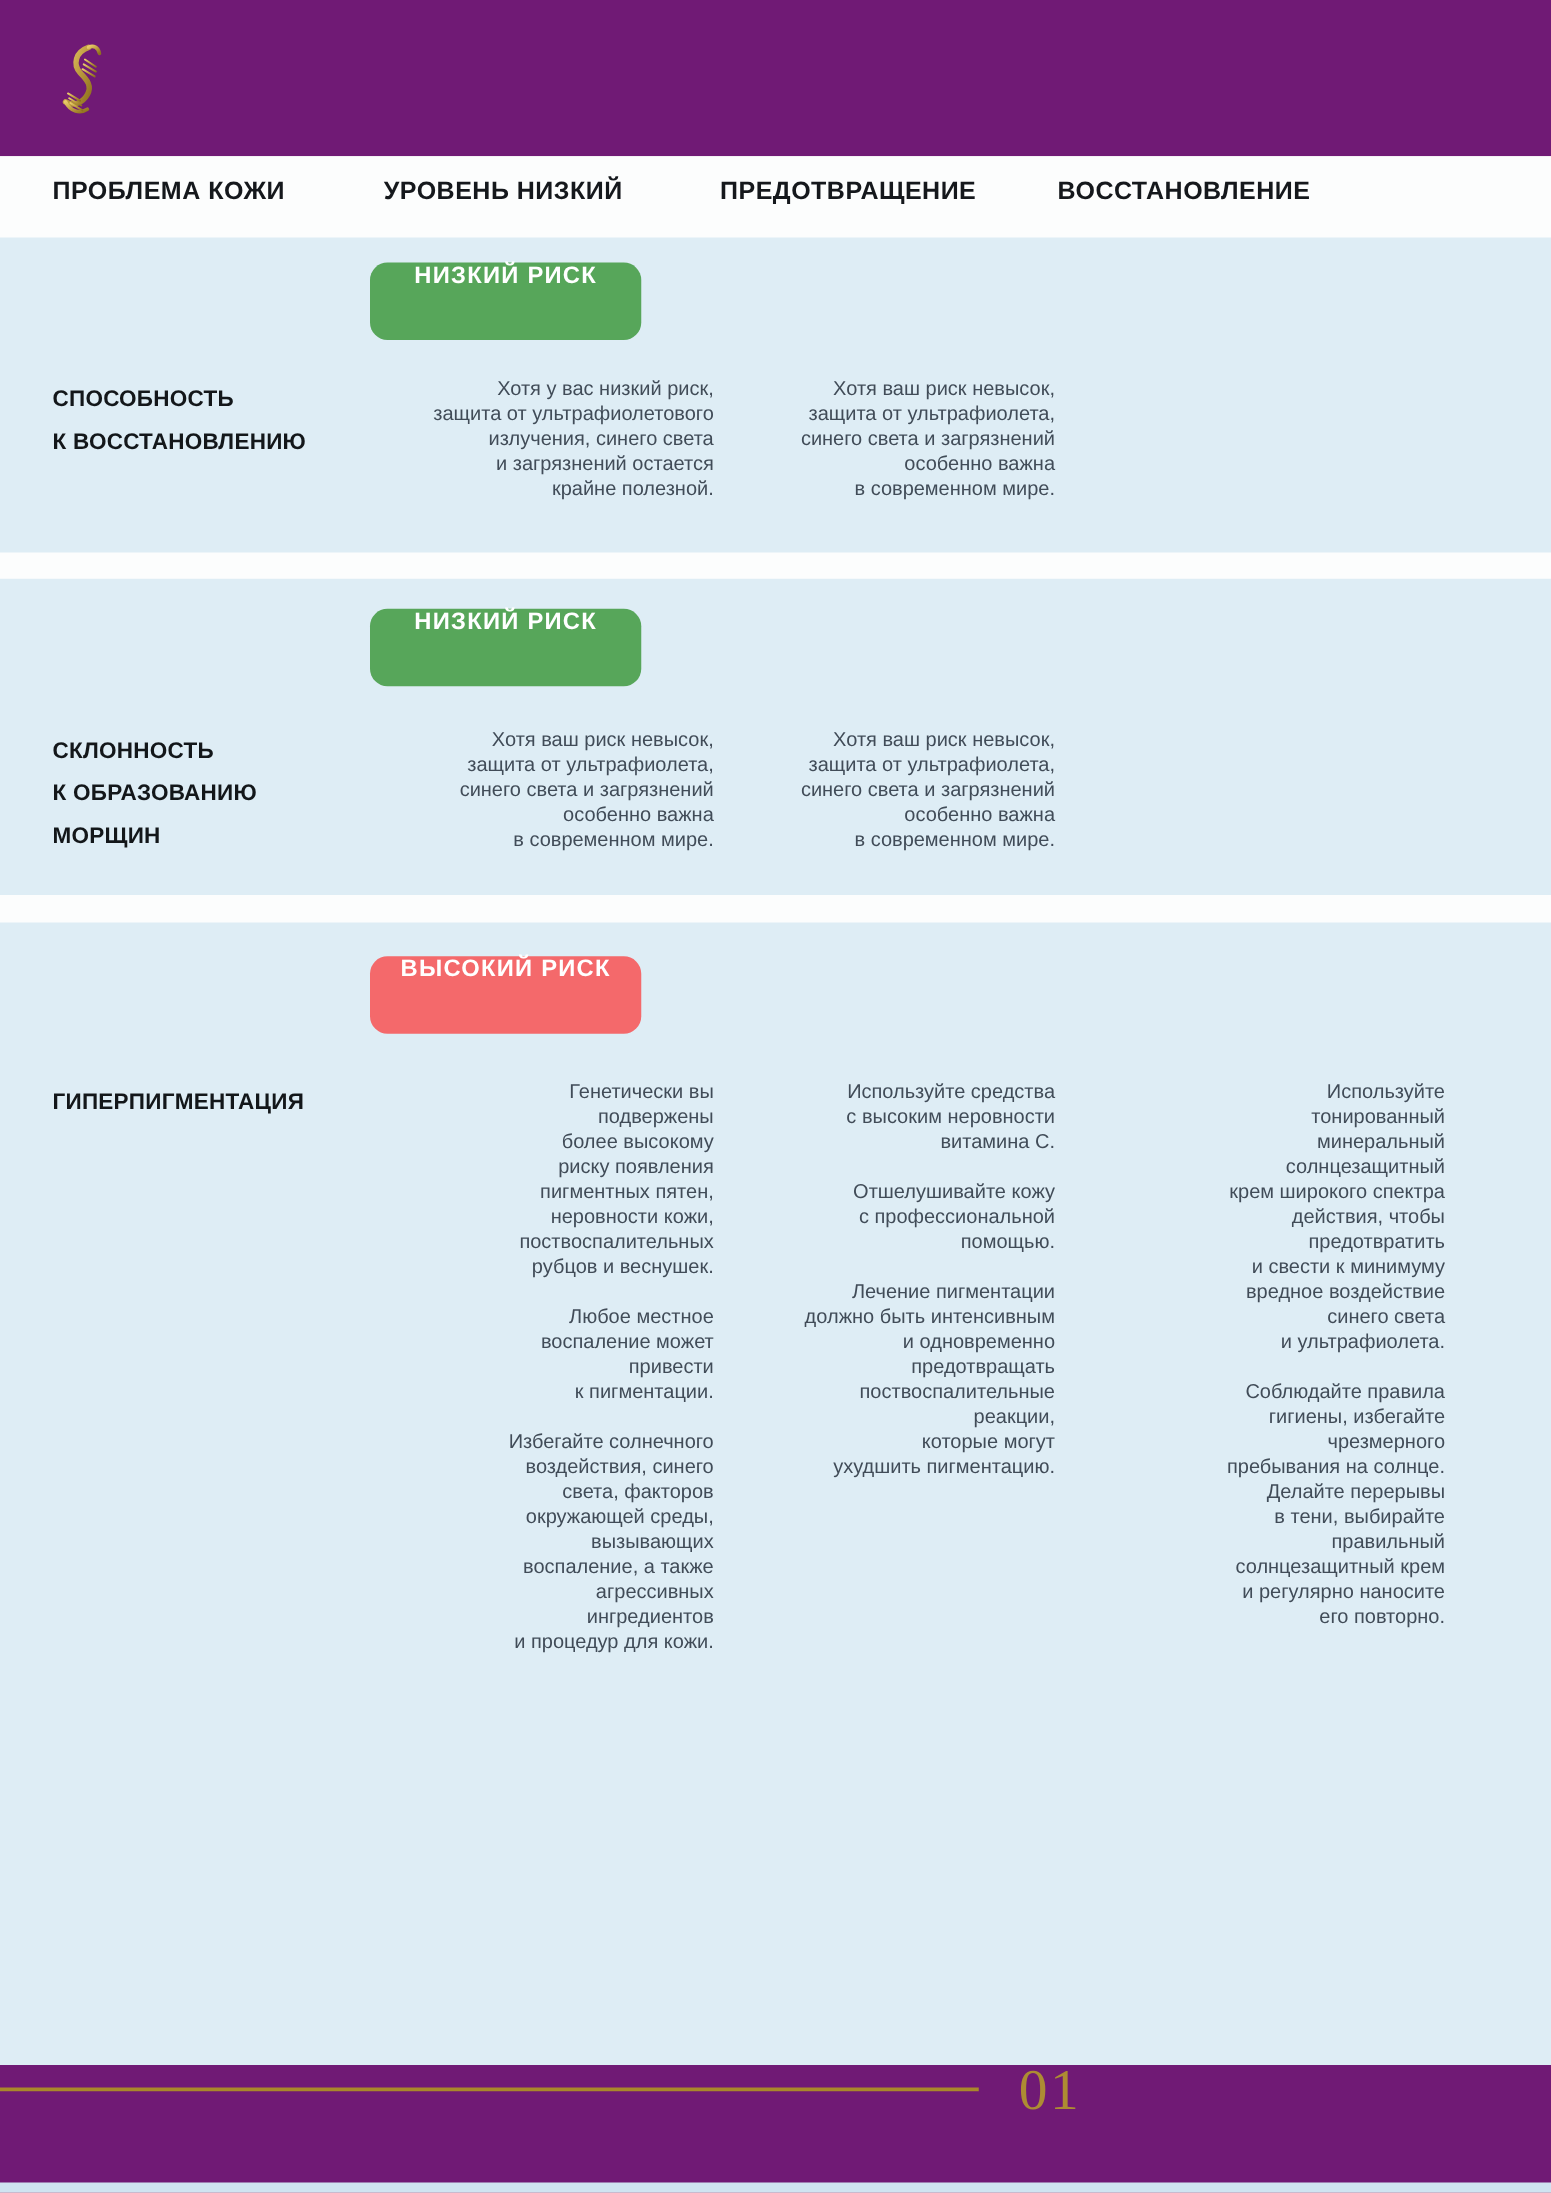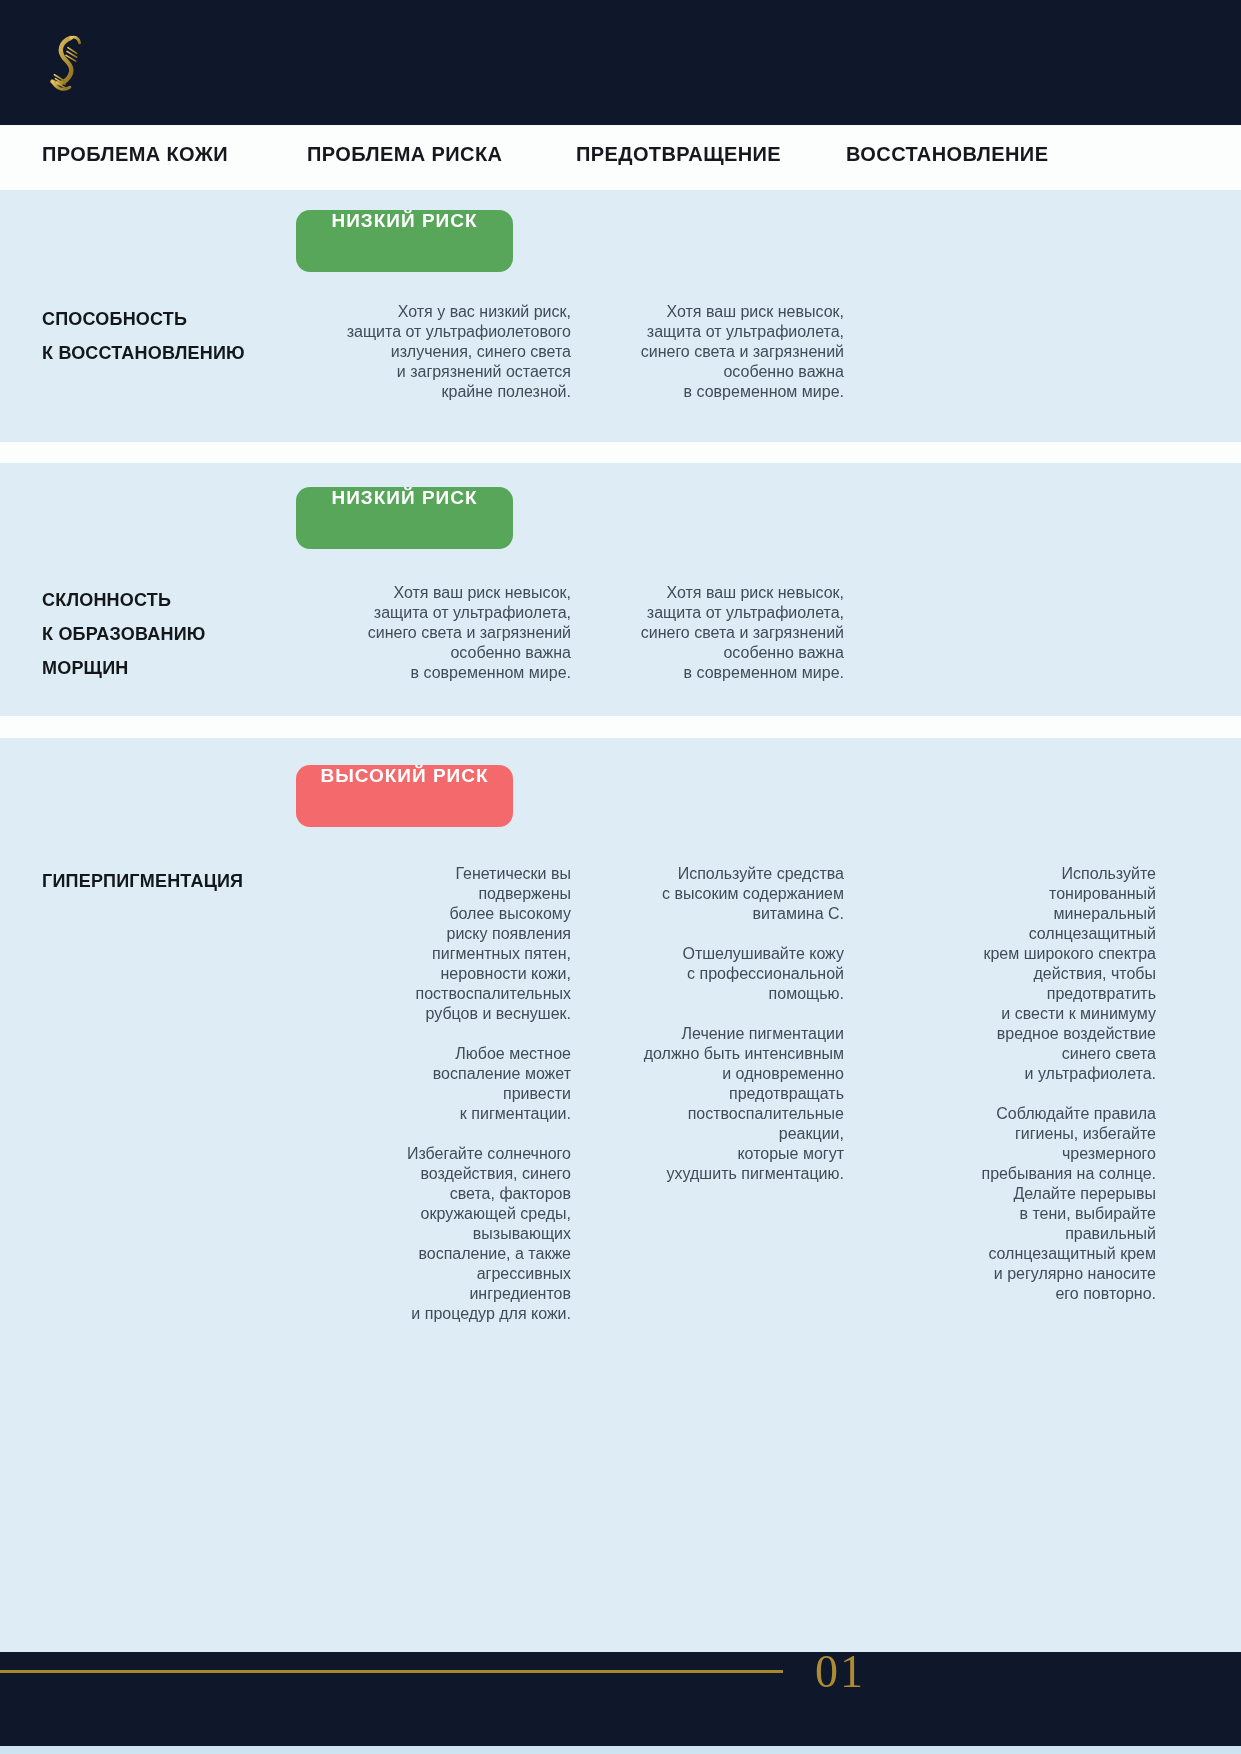--- a/index.html
+++ b/index.html
@@ -1,20 +1,20 @@
 <!DOCTYPE html>
 <html lang="ru"><head>
 <meta charset="utf-8">
 <style>
   * { margin:0; padding:0; box-sizing:border-box; }
   html,body { background:#e9e7e0; }
   body { font-family:"Liberation Sans", sans-serif; }
   .page {
     position:relative; width:1241px; height:1754px; margin:0 auto;
-    background:#0f172a; overflow:hidden;
+    background:#701a75; overflow:hidden;
   }
   .logo { position:absolute; left:46px; top:34px; width:40px; height:64px; }
   .content-underlay {
     position:absolute; left:0; top:125px; width:100%; height:1527px;
     background:#fcfdfd;
   }
   .header-band { position:absolute; left:0; top:125px; width:100%; height:57px; background:#fcfdfd; }
   .header-band .hcol {
     position:absolute; top:50%; transform:translateY(-50%);
     font-size:20px; font-weight:700; color:#15181c; letter-spacing:0.4px; white-space:nowrap;
@@ -66,21 +66,21 @@
         <path d="M9 46 L19 52" stroke-width="1.6"></path>
         <path d="M10 50 L20 56" stroke-width="1.6"></path>
       </g>
     </svg>
   </div>
 
   <div class="content-underlay"></div>
 
   <div class="header-band">
     <div class="hcol h1">ПРОБЛЕМА КОЖИ</div>
-    <div class="hcol h2">ПРОБЛЕМА РИСКА</div>
+    <div class="hcol h2">УРОВЕНЬ НИЗКИЙ</div>
     <div class="hcol h3">ПРЕДОТВРАЩЕНИЕ</div>
     <div class="hcol h4">ВОССТАНОВЛЕНИЕ</div>
   </div>
 
   <section class="card" style="top:190px;height:252px;">
     <div class="badge" style="top: 20px; background: rgb(87, 166, 90);">
       <span>НИЗКИЙ РИСК</span>
     </div>
     <div class="row" style="top:112px;">
       <h3 class="col col1">СПОСОБНОСТЬ
@@ -144,21 +144,21 @@
 Избегайте солнечного
 воздействия, синего
 света, факторов
 окружающей среды,
 вызывающих
 воспаление, а также
 агрессивных
 ингредиентов
 и процедур для кожи.</p>
       <p class="col col3 body-text">Используйте средства
-с высоким содержанием
+с высоким неровности
 витамина C.
 
 Отшелушивайте кожу
 с профессиональной
 помощью.
 
 Лечение пигментации
 должно быть интенсивным
 и одновременно
 предотвращать

